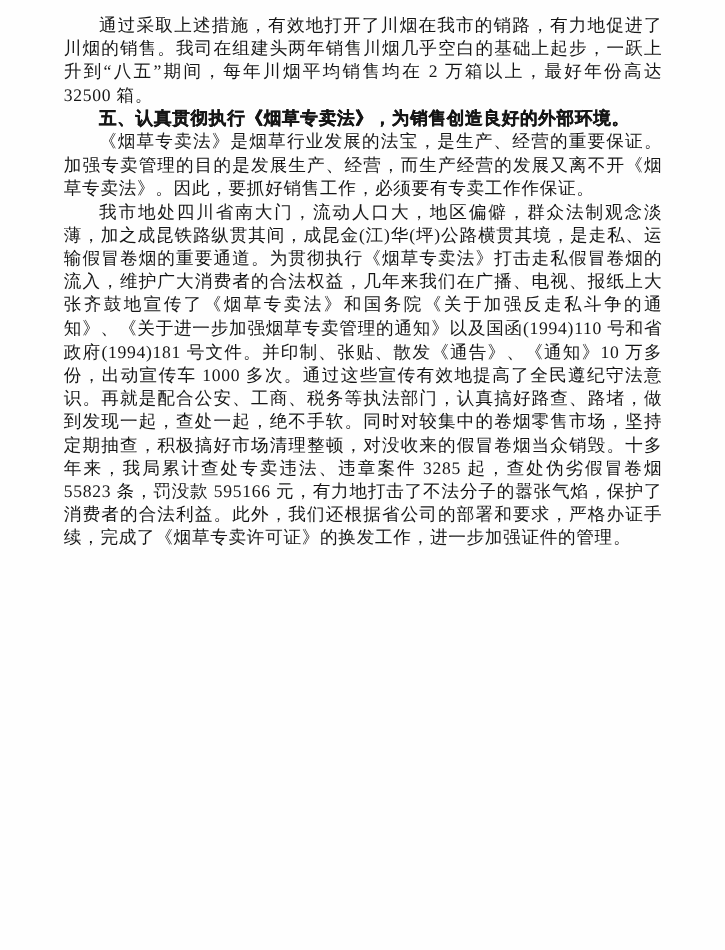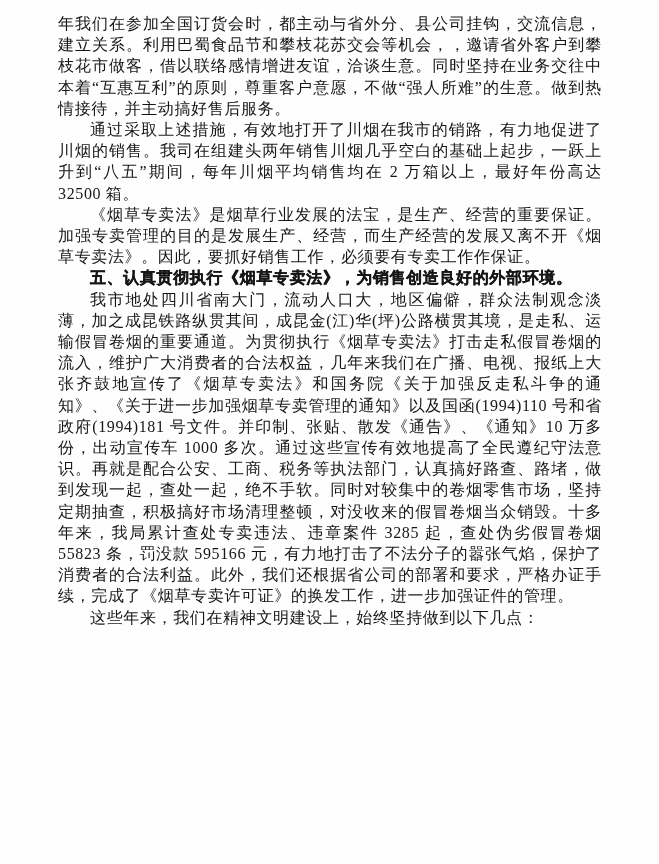--- a/index.html
+++ b/index.html
@@ -32,19 +32,17 @@
   }
   .para.heading {
     font-weight: bold;
     -webkit-text-stroke: 0.3px #161616;
   }
 </style>
 </head>
 <body>
 
 <div class="page">
-  <p class="para no-indent">年我们在参加全国订货会时，都主动与省外分、县公司挂钩，交流信息，建立关系。利用巴蜀食品节和攀枝花苏交会等机会，，邀请省外客户到攀枝花市做客，借以联络感情增进友谊，洽谈生意。同时坚持在业务交往中本着“互惠互利”的原则，尊重客户意愿，不做“强人所难”的生意。做到热情接待，并主动搞好售后服务。</p>
   <p class="para">通过采取上述措施，有效地打开了川烟在我市的销路，有力地促进了川烟的销售。我司在组建头两年销售川烟几乎空白的基础上起步，一跃上升到“八五”期间，每年川烟平均销售均在 2 万箱以上，最好年份高达 32500 箱。</p>
+  <p class="para heading">五、认真贯彻执行《烟草专卖法》，为销售创造良好的外部环境。</p>
   <p class="para">《烟草专卖法》是烟草行业发展的法宝，是生产、经营的重要保证。加强专卖管理的目的是发展生产、经营，而生产经营的发展又离不开《烟草专卖法》。因此，要抓好销售工作，必须要有专卖工作作保证。</p>
-  <p class="para heading">五、认真贯彻执行《烟草专卖法》，为销售创造良好的外部环境。</p>
   <p class="para">我市地处四川省南大门，流动人口大，地区偏僻，群众法制观念淡薄，加之成昆铁路纵贯其间，成昆金(江)华(坪)公路横贯其境，是走私、运输假冒卷烟的重要通道。为贯彻执行《烟草专卖法》打击走私假冒卷烟的流入，维护广大消费者的合法权益，几年来我们在广播、电视、报纸上大张齐鼓地宣传了《烟草专卖法》和国务院《关于加强反走私斗争的通知》、《关于进一步加强烟草专卖管理的通知》以及国函(1994)110 号和省政府(1994)181 号文件。并印制、张贴、散发《通告》、《通知》10 万多份，出动宣传车 1000 多次。通过这些宣传有效地提高了全民遵纪守法意识。再就是配合公安、工商、税务等执法部门，认真搞好路查、路堵，做到发现一起，查处一起，绝不手软。同时对较集中的卷烟零售市场，坚持定期抽查，积极搞好市场清理整顿，对没收来的假冒卷烟当众销毁。十多年来，我局累计查处专卖违法、违章案件 3285 起，查处伪劣假冒卷烟 55823 条，罚没款 595166 元，有力地打击了不法分子的嚣张气焰，保护了消费者的合法利益。此外，我们还根据省公司的部署和要求，严格办证手续，完成了《烟草专卖许可证》的换发工作，进一步加强证件的管理。</p>
-  <p class="para">这些年来，我们在精神文明建设上，始终坚持做到以下几点：</p>
 </div>
 
 </body></html>

